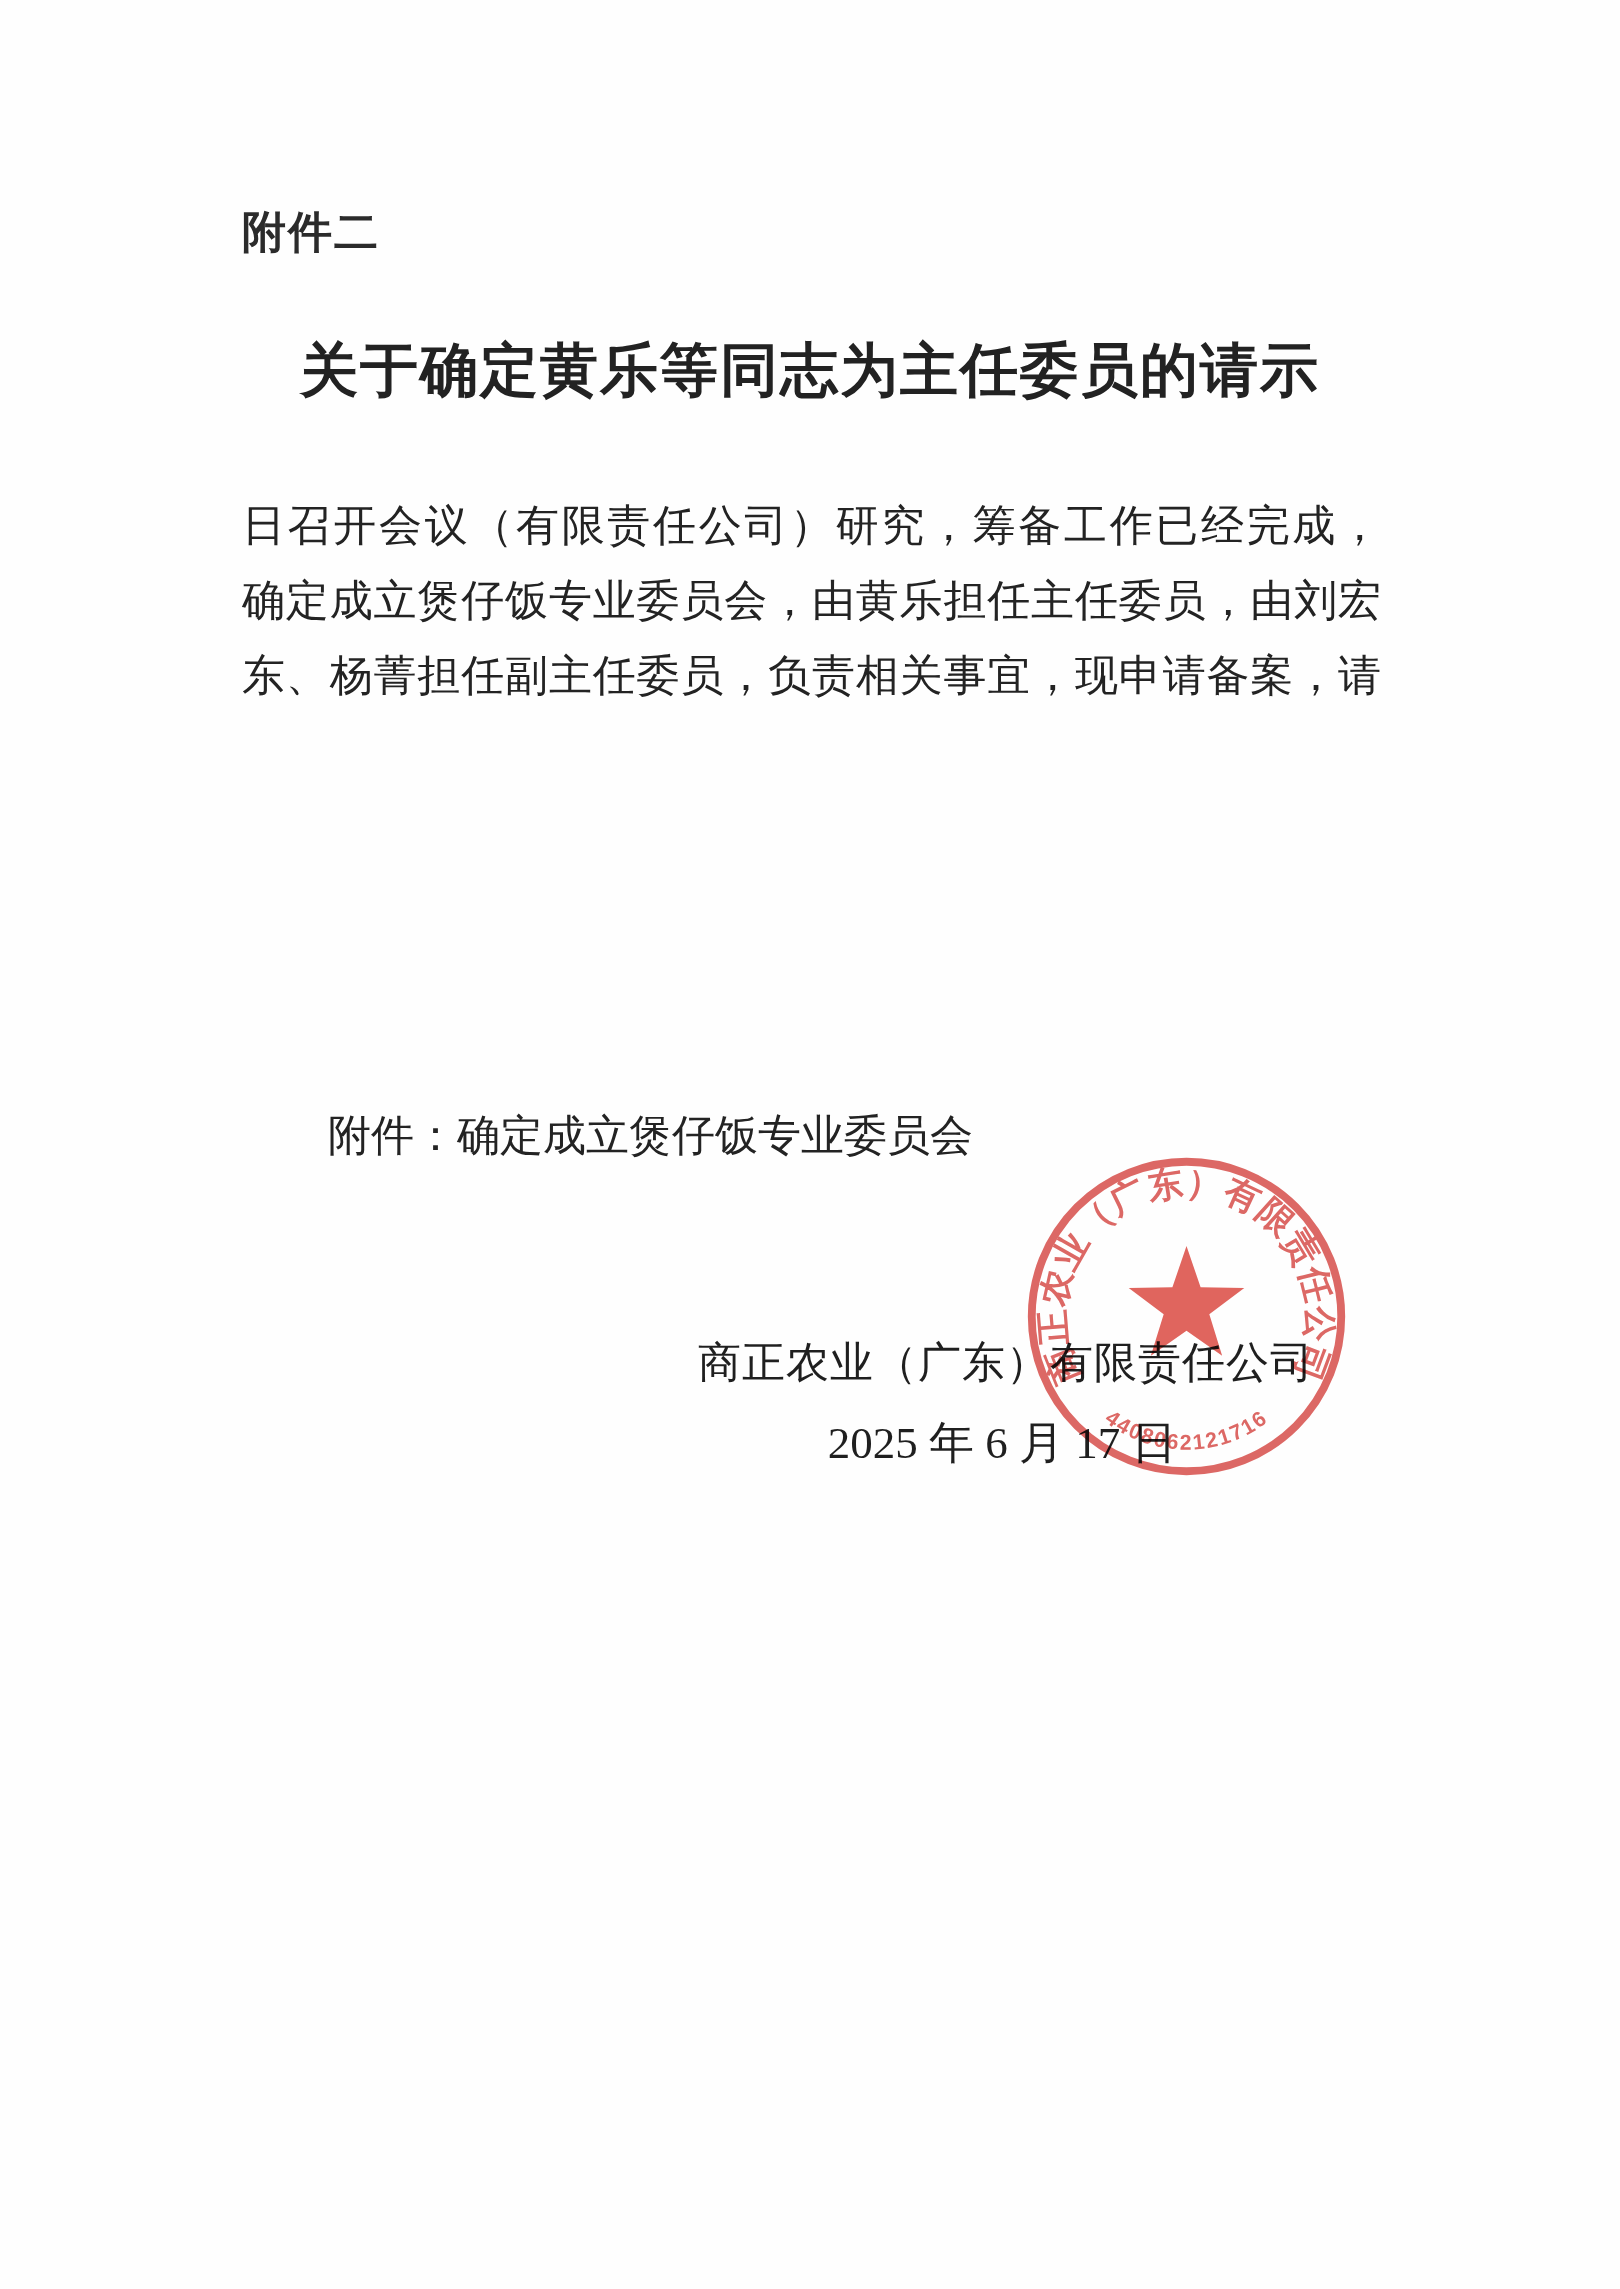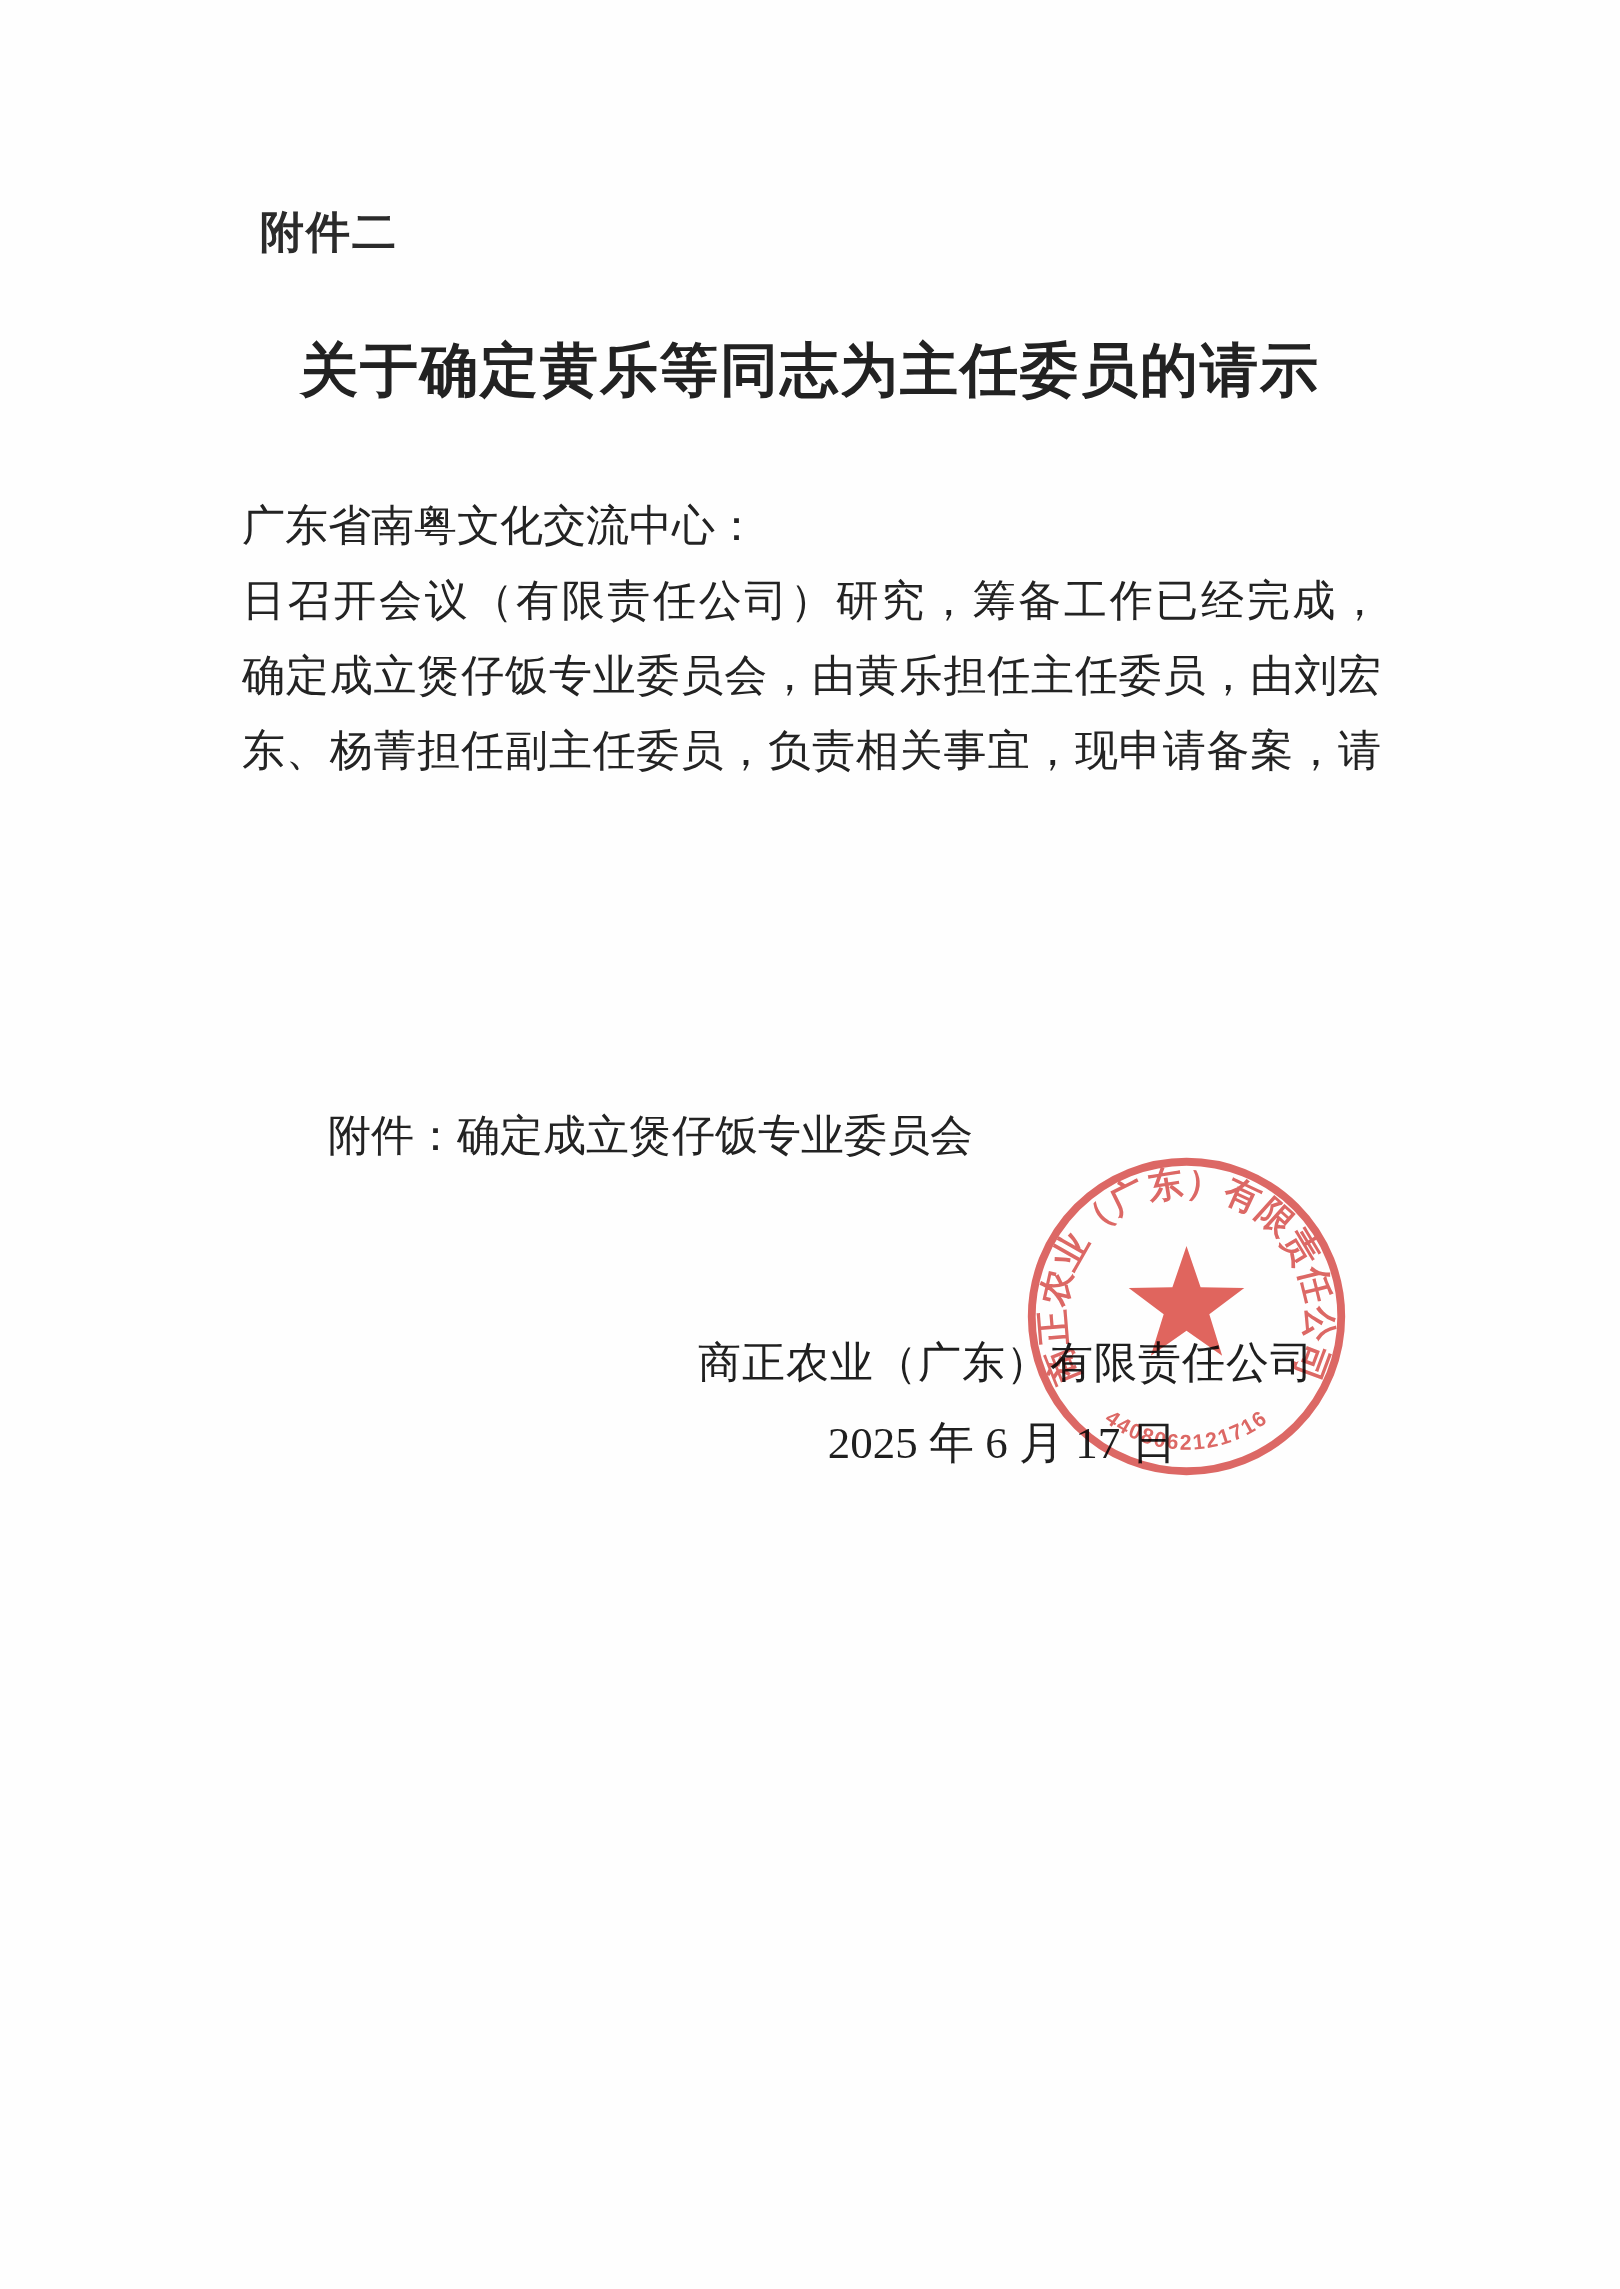--- a/index.html
+++ b/index.html
@@ -10,21 +10,21 @@
     margin:0 auto;
     background:#fefefe;
     overflow:hidden;
     font-family:"Liberation Serif","DejaVu Serif",serif;
     color:#262626;
   }
   .attachment-label {
     position:absolute; left:242px; top:210px;
     font-family:"Liberation Sans","DejaVu Sans",sans-serif;
     font-weight:bold; font-size:44px; letter-spacing:2px;
-    color:#2b2b2b; line-height:1;margin-left:18px;
+    color:#2b2b2b; line-height:1;
   }
   .doc-title {
     position:absolute; left:0; top:341px; width:100%;
     text-align:center;
     font-family:Liberation Sans, sans-serif;
     font-weight:bold; font-size:58px; letter-spacing:2px;
     color:#222; line-height:1;
   }
   .body-block {
     position:absolute; left:242px; top:488px; width:1139px;
@@ -58,21 +58,20 @@
 </head>
 <body>
 
 <div class="page">
 
   <div class="attachment-label">附件二</div>
 
   <div class="doc-title">关于确定黄乐等同志为主任委员的请示</div>
 
   <div class="body-block">
-    <div class="body-line">广东省南粤文化交流中心：</div>
     <div>
         <div class="body-line justify">日召开会议（有限责任公司）研究，筹备工作已经完成，</div>
         <div class="body-line justify">确定成立煲仔饭专业委员会，由黄乐担任主任委员，由刘宏</div>
         <div class="body-line justify">东、杨菁担任副主任委员，负责相关事宜，现申请备案，请</div>
       </div>
   </div>
 
   <div class="attachment-note">附件：确定成立煲仔饭专业委员会</div>
 
   <div class="signature-org">商正农业（广东）有限责任公司</div>

